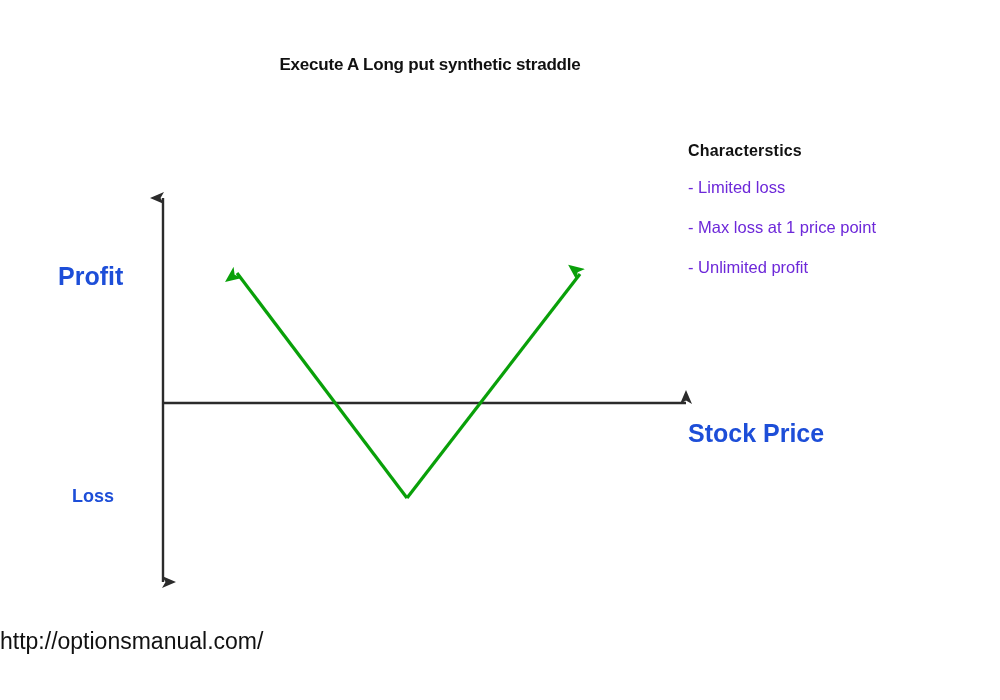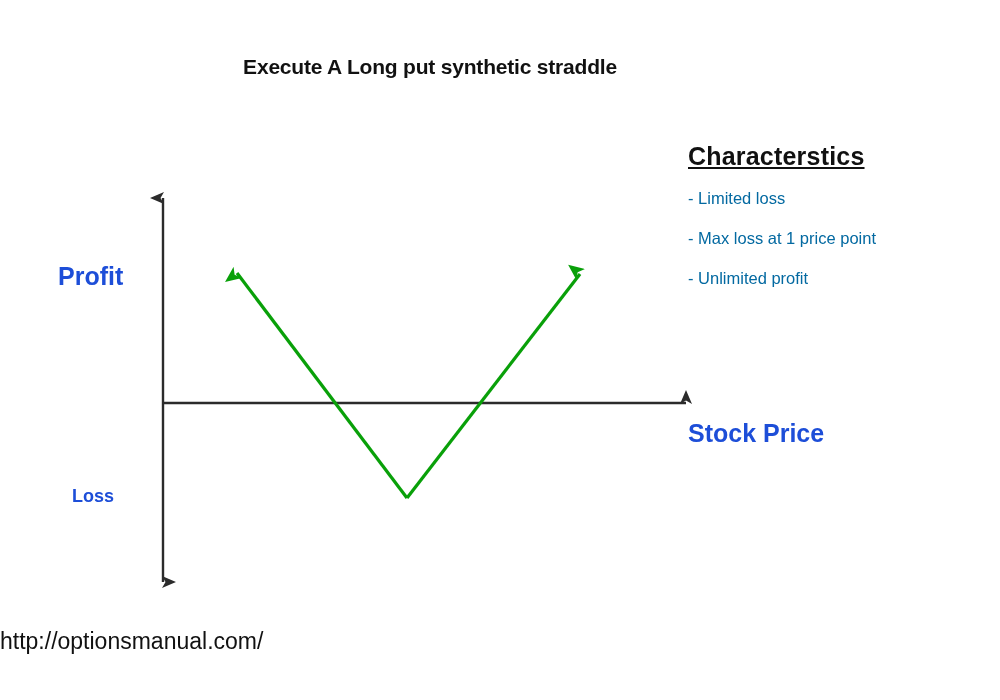--- a/index.html
+++ b/index.html
@@ -26,21 +26,21 @@
     height: 700px;
   }
 
   
   .chart-title {
     position: absolute;
     left: 0;
     top: 55px;
     width: 860px;
     text-align: center;
-    font-size: 21px;
+    font-size: 17px;
     font-weight: bold;
     letter-spacing: -0.2px;
     color: #111111;
   }
 
   
   .axis-label {
     position: absolute;
     font-weight: bold;
     color: #1d4ed8;
@@ -63,37 +63,36 @@
   }
 
   
   .characteristics {
     position: absolute;
     left: 688px;
     top: 142px;
     width: 260px;
   }
   .characteristics-title {
-    font-size: 25px;
+    font-size: 16px;
     font-weight: bold;
     color: #111111;
     margin: 0 0 4px 0;
     letter-spacing: 0.2px;
     white-space: nowrap;
-    text-decoration: underline;
   }
   .characteristics-list {
     list-style: none;
     margin: 0;
     padding: 0;
   }
   .characteristics-item {
     font-size: 16.5px;
     line-height: 1.45;
-    color: #0369a1;
+    color: #6d28d9;
     white-space: nowrap;
     margin-top: 16px;
   }
 
   
   .footer-url {
     position: absolute;
     left: 0;
     top: 628px;
     width: 1000px;

